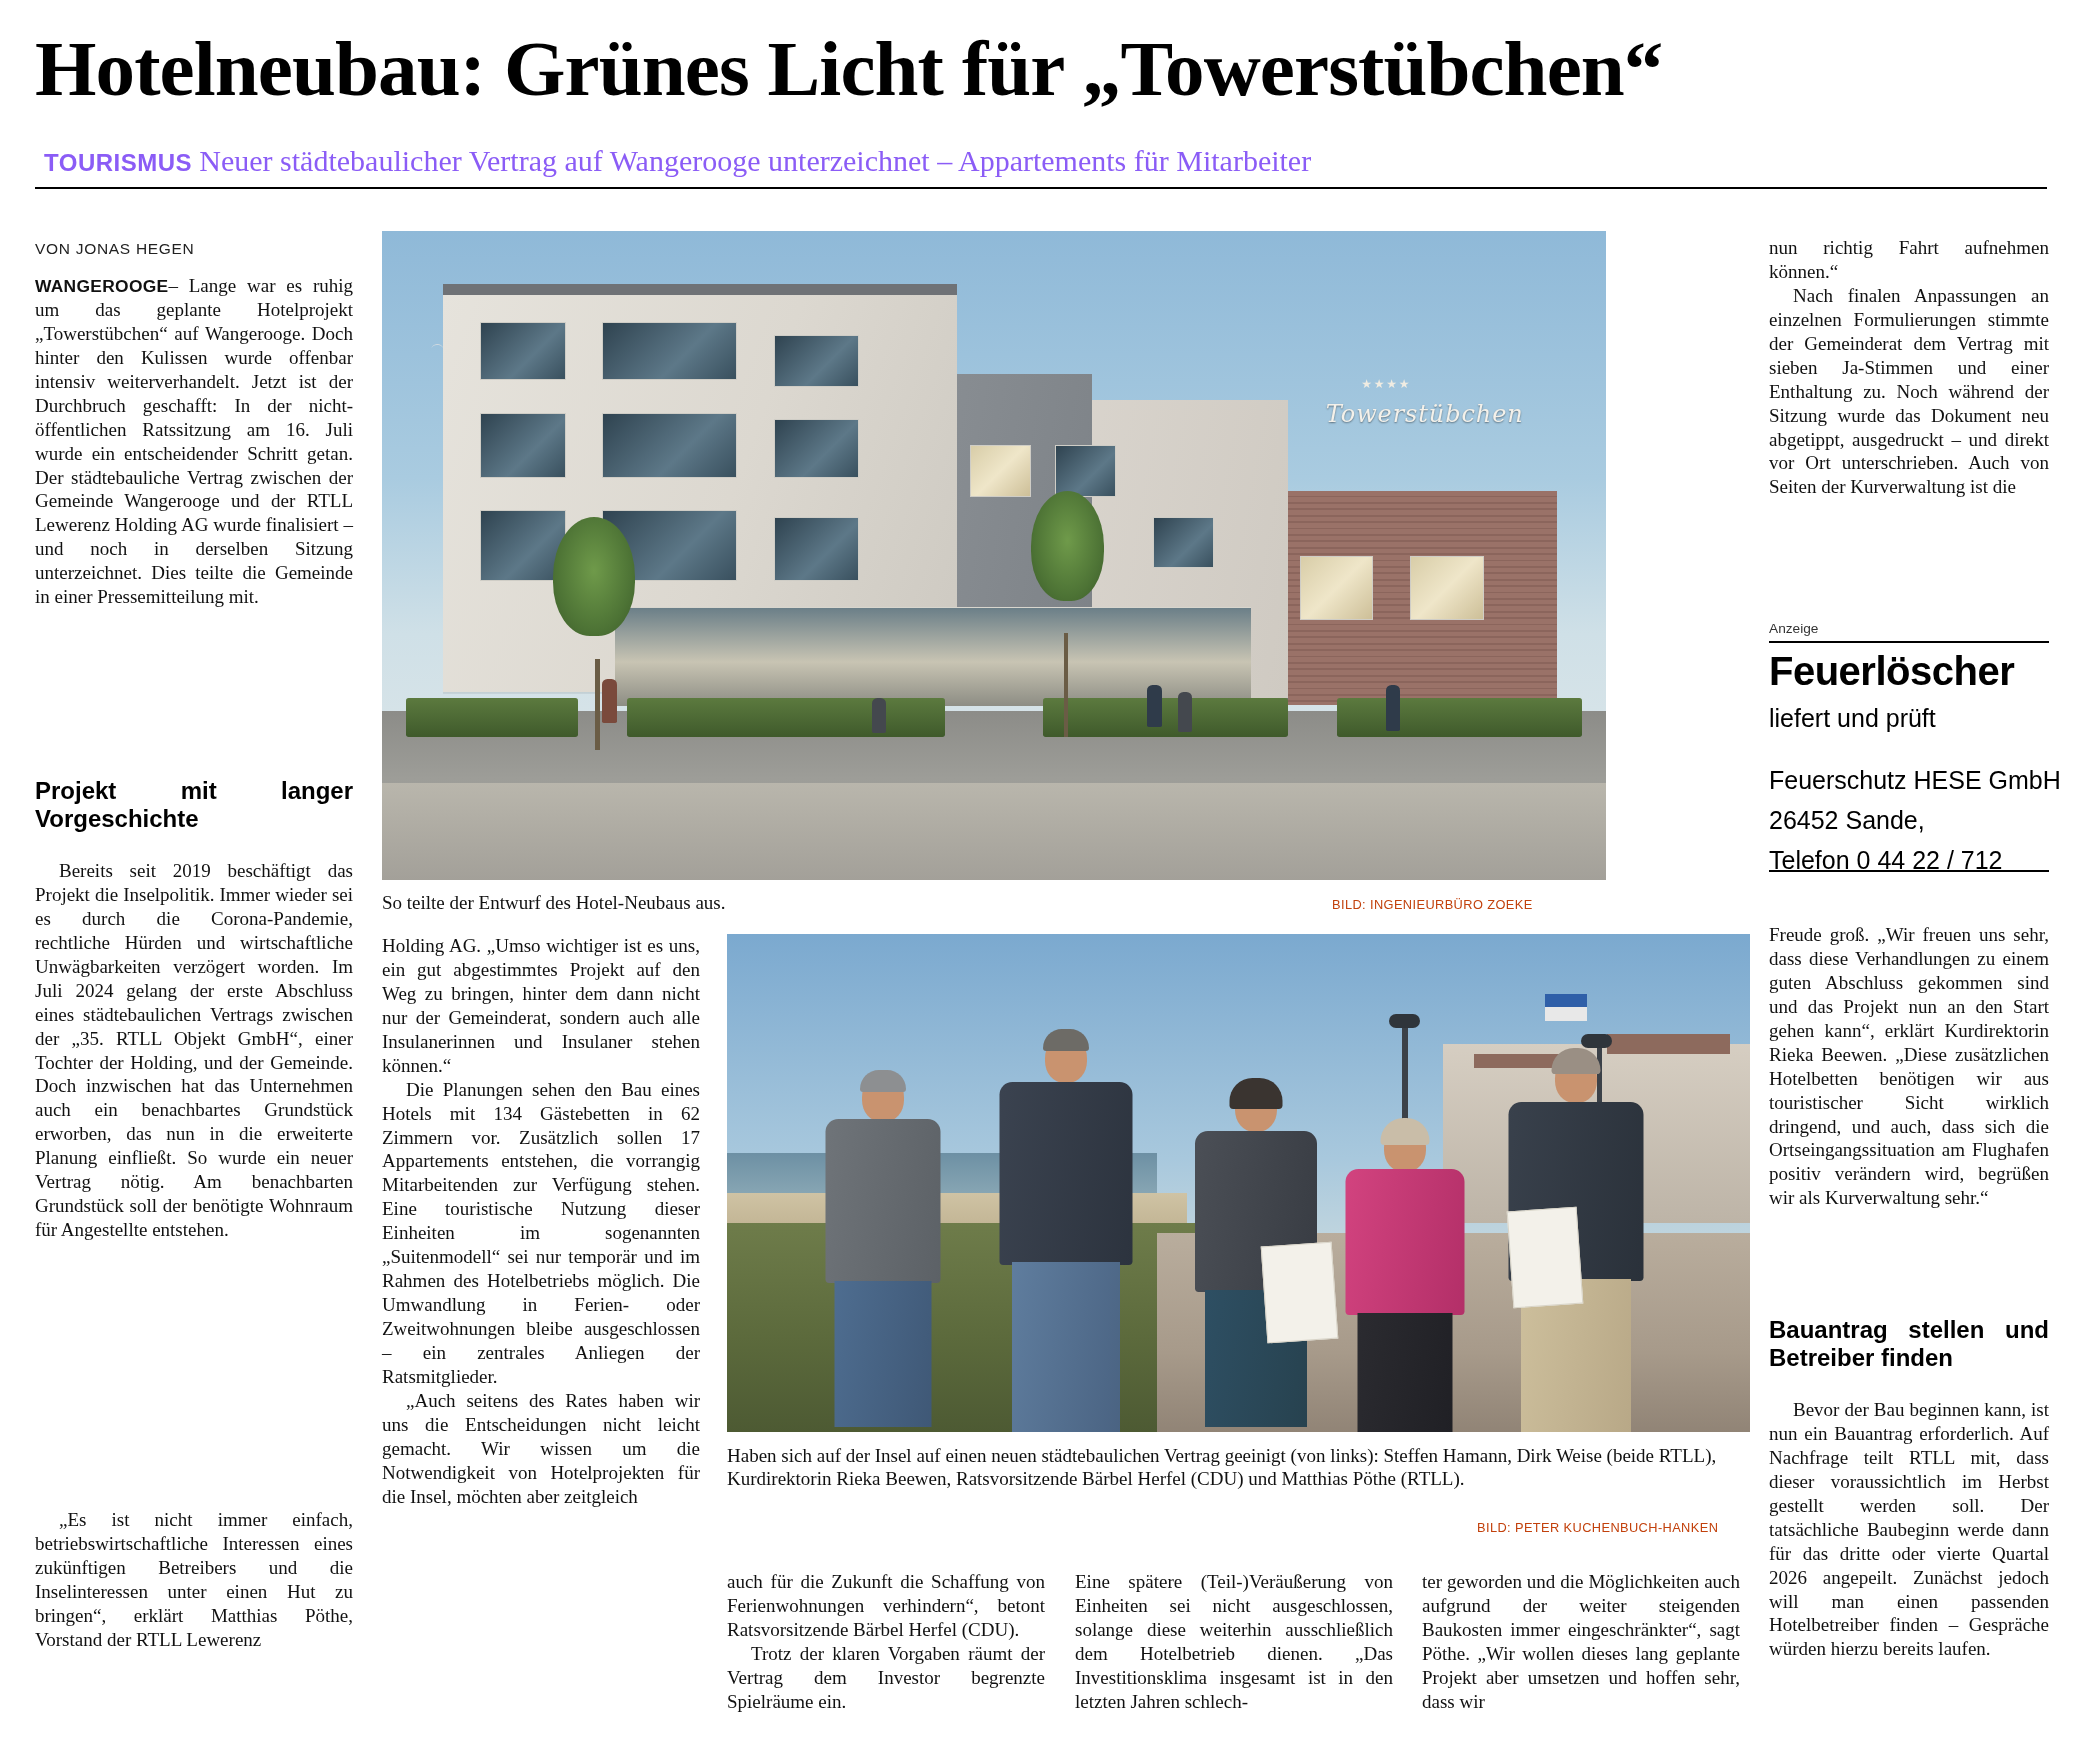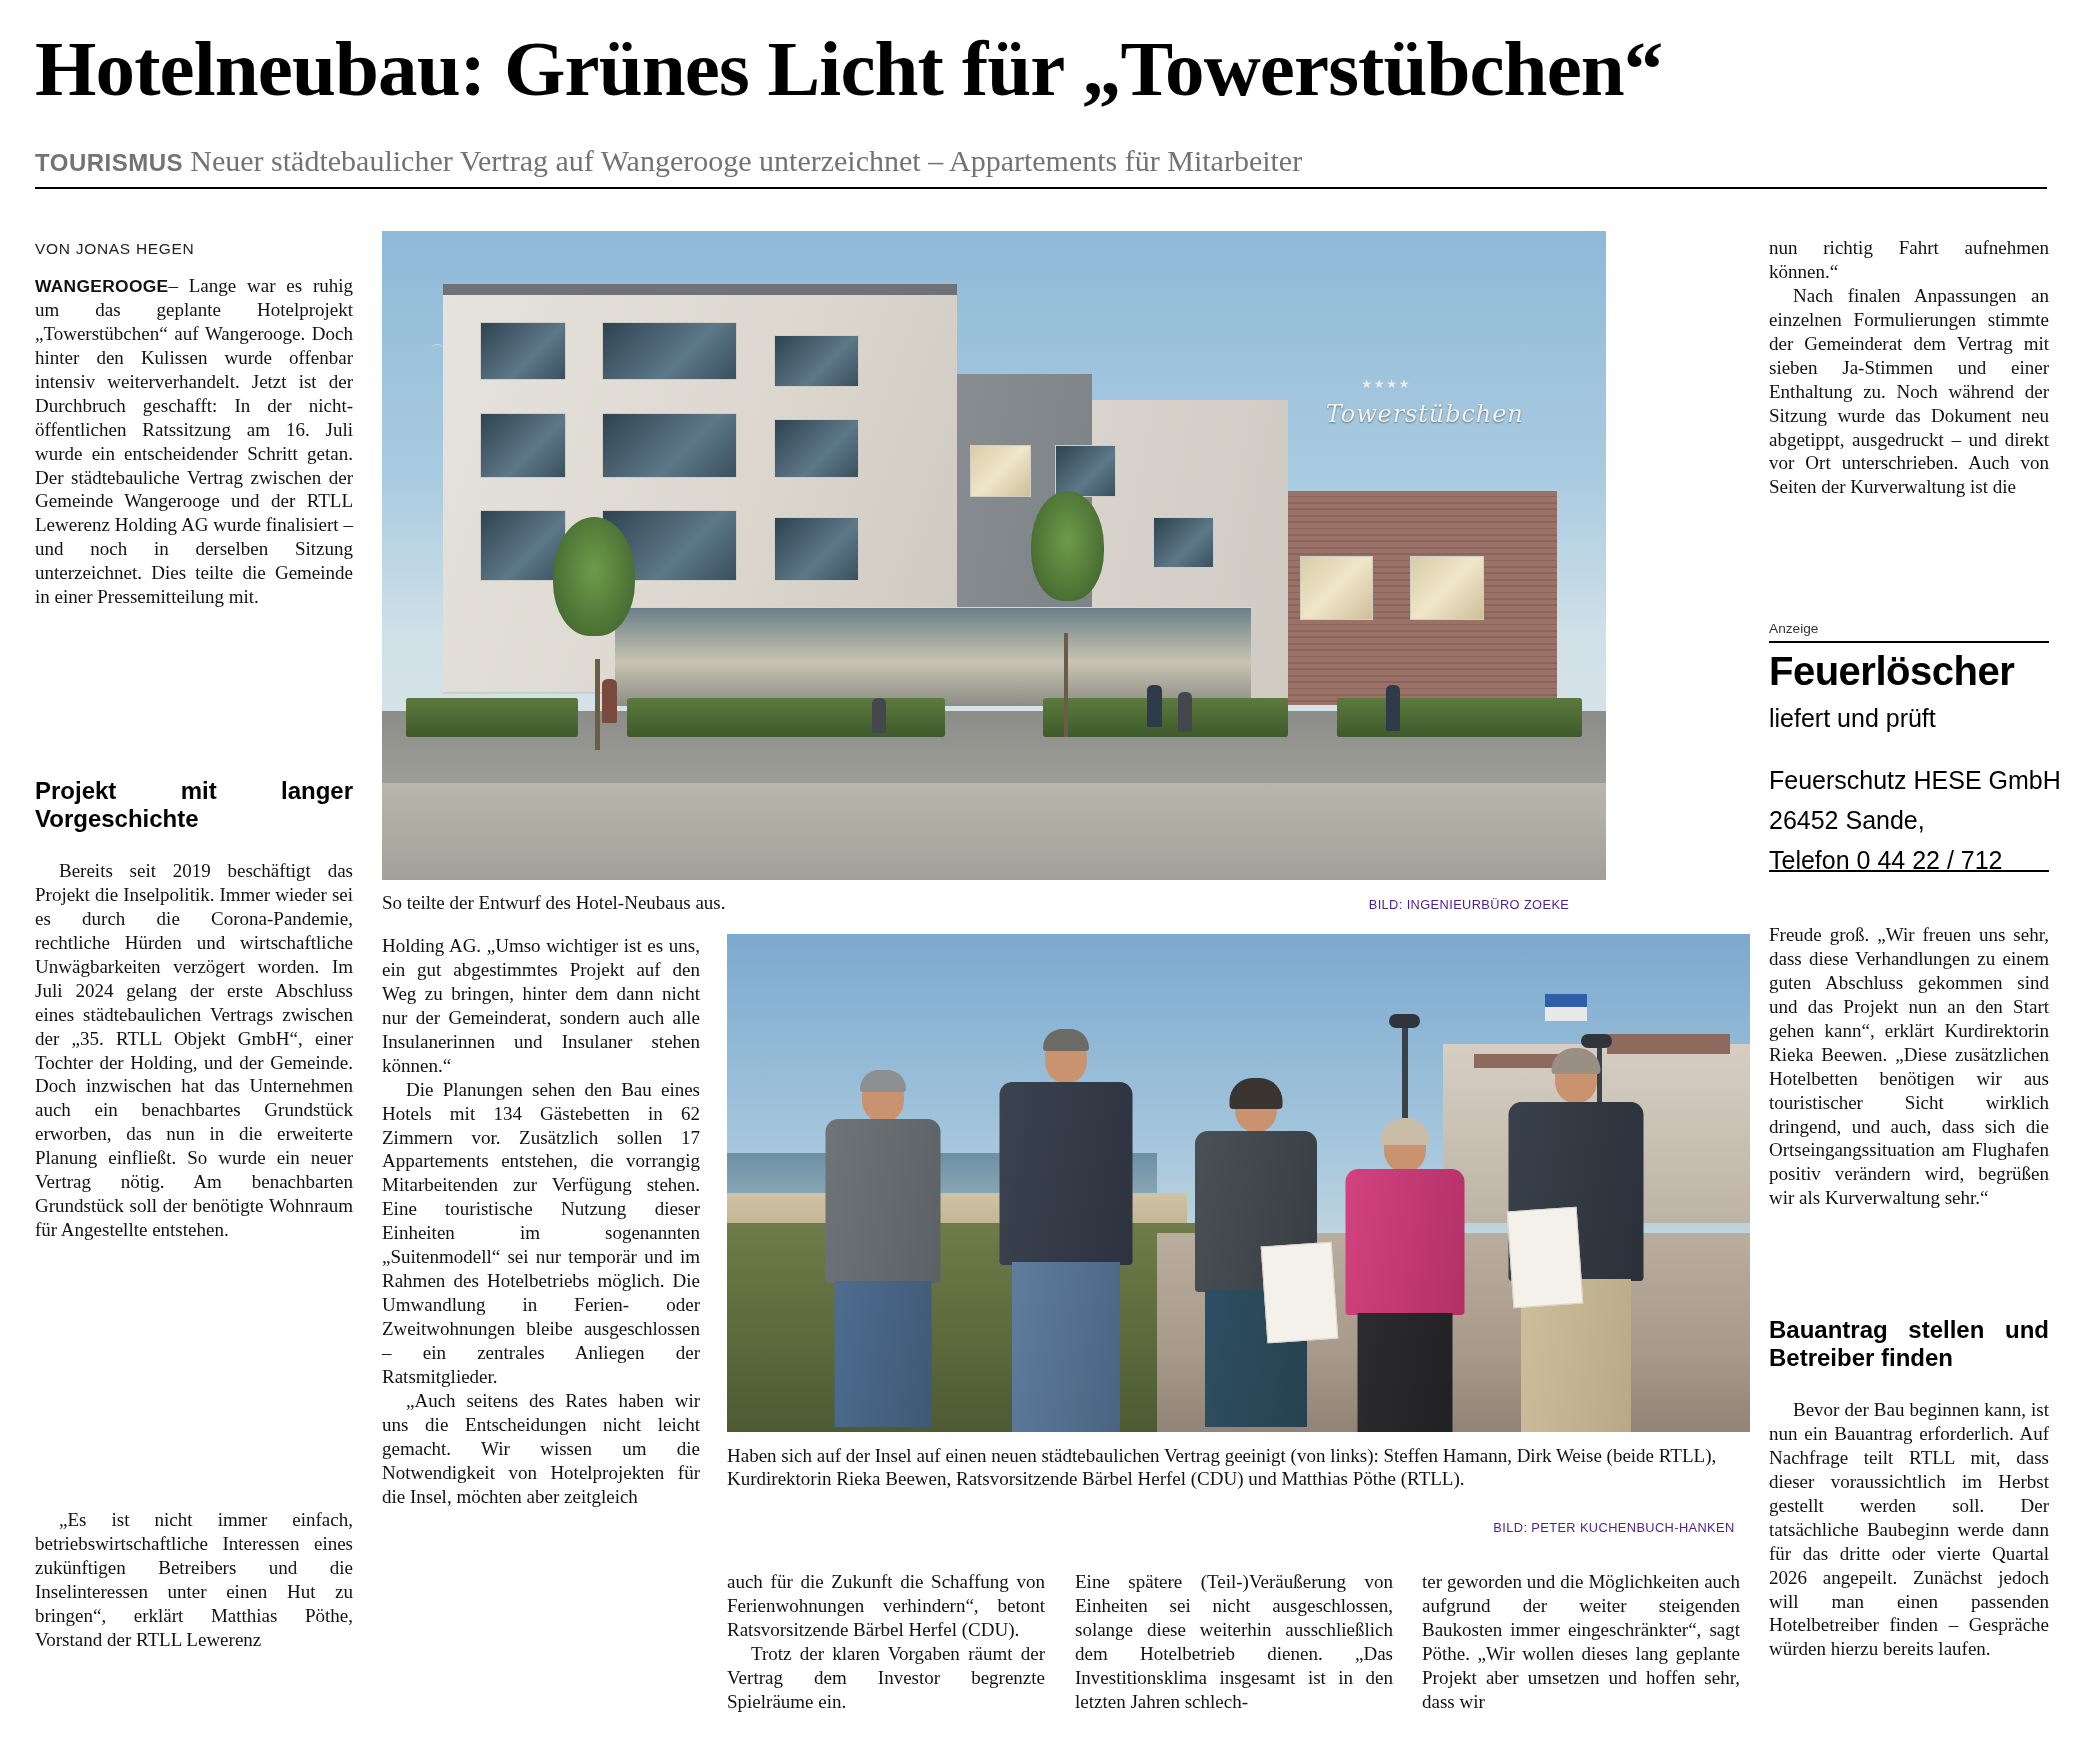--- a/index.html
+++ b/index.html
@@ -32,26 +32,26 @@
     font-family: "Liberation Serif", serif;
     font-size: 79px;
     line-height: 1.02;
     font-weight: 700;
     letter-spacing: -0.9px;
     color: #000;
     white-space: nowrap;
   }
   .kicker-line {
     position: absolute;
-    left: 35px;
+    left: 44px;
     top: 144px;
     width: 2010px;
     font-size: 29px;
     line-height: 1.1;
-    color: #737373;
+    color: #8b5cf6;
     white-space: nowrap;
   }
   .kicker-label {
     font-family: "Liberation Sans", sans-serif;
     font-weight: 700;
     font-size: 24px;
     letter-spacing: 0.5px;
   }
   .kicker-text {
     font-family: "Liberation Serif", serif;
@@ -114,22 +114,22 @@
     font-family: "Liberation Serif", serif;
     font-size: 19px;
     line-height: 1.22;
     color: #111;
   }
   .credit {
     position: absolute;
     font-family: "Liberation Sans", sans-serif;
     font-size: 12.8px;
     letter-spacing: 0.4px;
-    color: #4c1d95;
-    text-align: center;
+    color: #c2410c;
+    text-align: left;
   }
 
   
   .ad-label {
     position: absolute;
     font-family: "Liberation Sans", sans-serif;
     font-size: 13.7px;
     color: #333;
   }
   .ad-rule {

